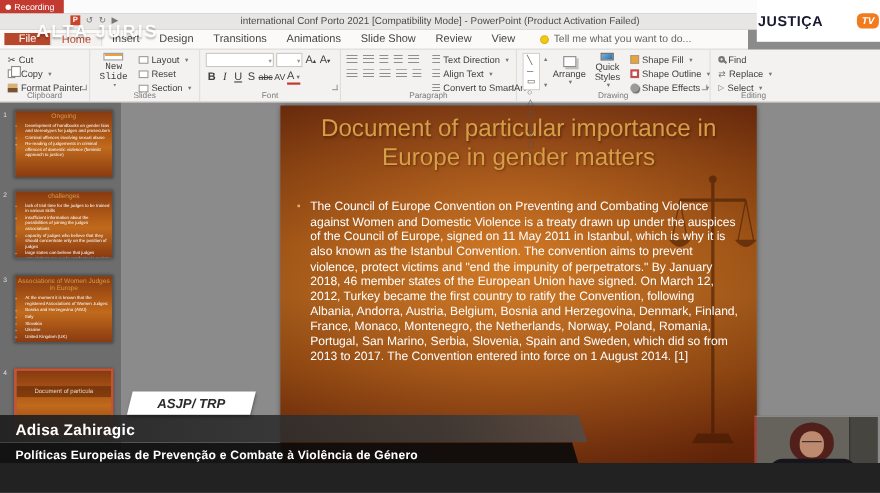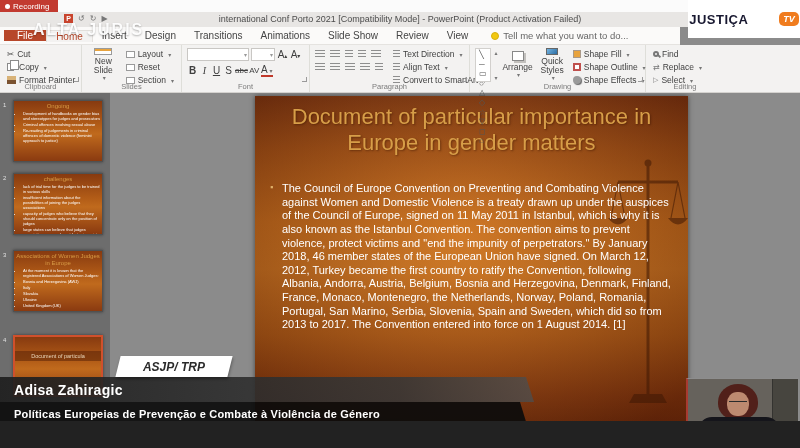--- a/index.html
+++ b/index.html
@@ -169,21 +169,21 @@
         <div class="sbtn">
           <span class="ico-brush"></span>
           <span>Format Painter</span>
         </div>
       </div>
       <div class="rgroup-label">Clipboard</div>
       <span class="launcher"></span>
     </div>
 
     <div class="rgroup" style="width:100px;">
-      <div class="bbtn drop" style="width:34px;">
+      <div class="bbtn drop" style="width:34px;font-family:Liberation Mono, monospace;">
         <span class="ico-newslide"></span>
         <span>New Slide</span>
       </div>
       <div class="vcol">
         <div class="sbtn drop">
           <span class="ico-mini"></span>
           <span>Layout</span>
         </div>
         <div class="sbtn">
           <span class="ico-mini"></span>

